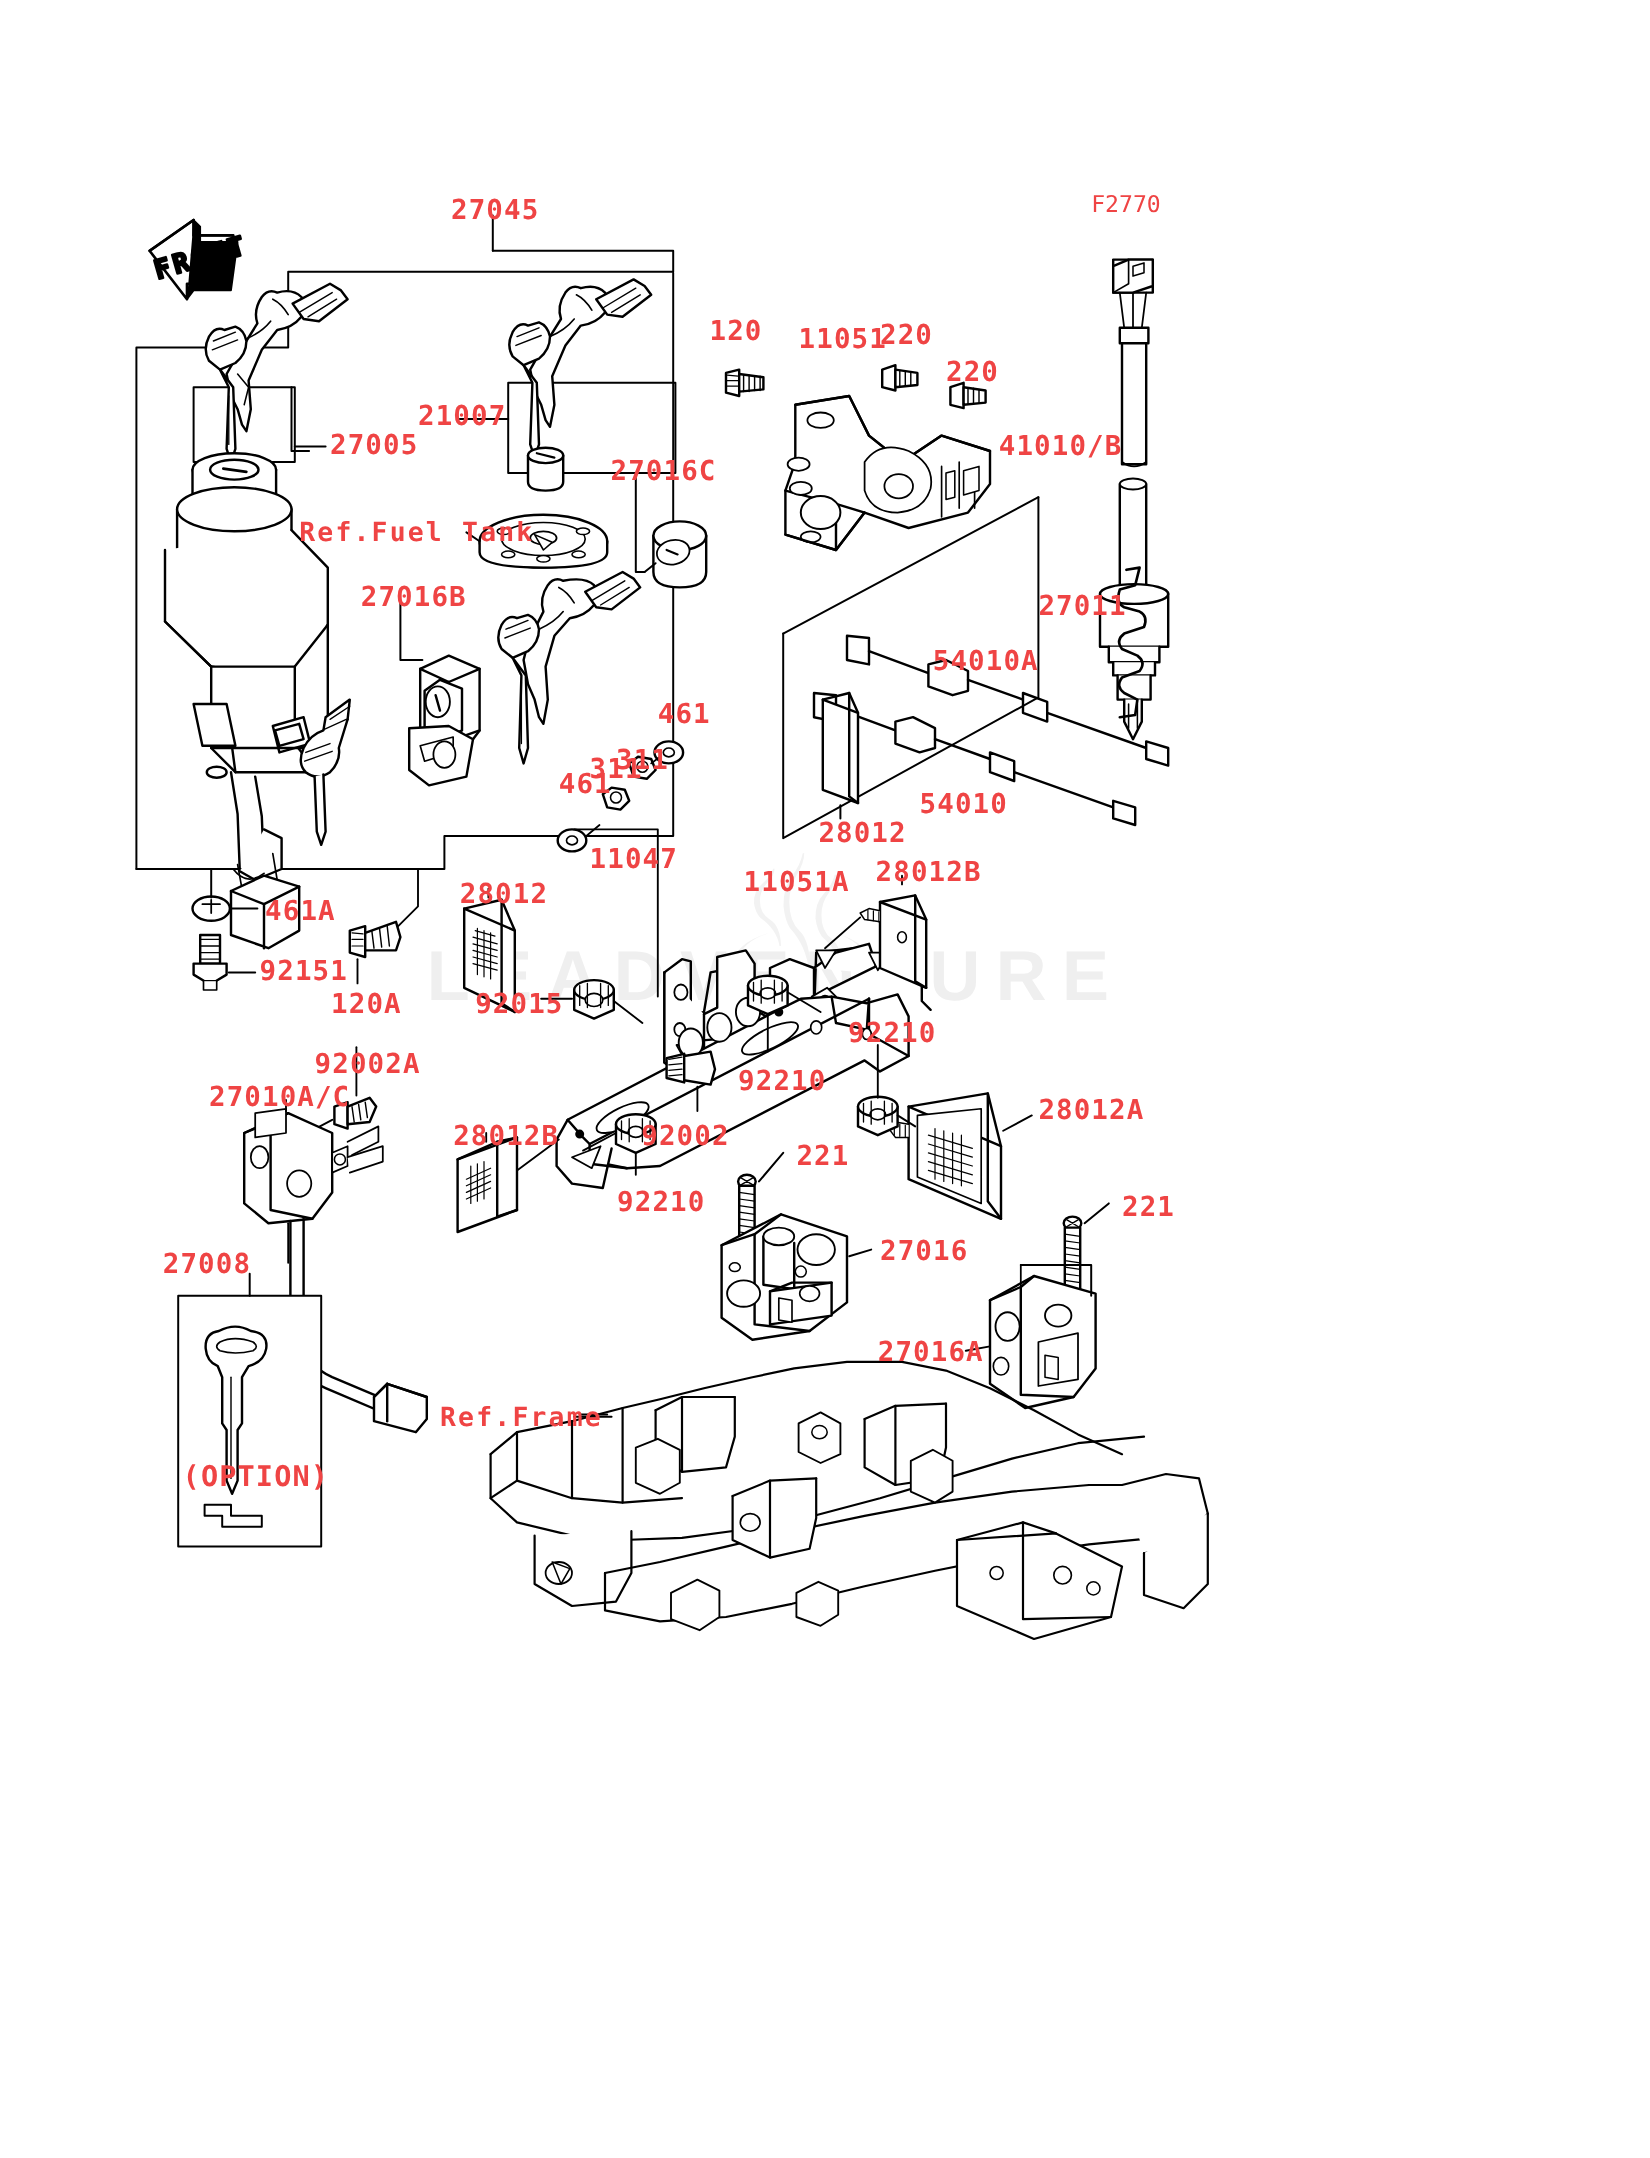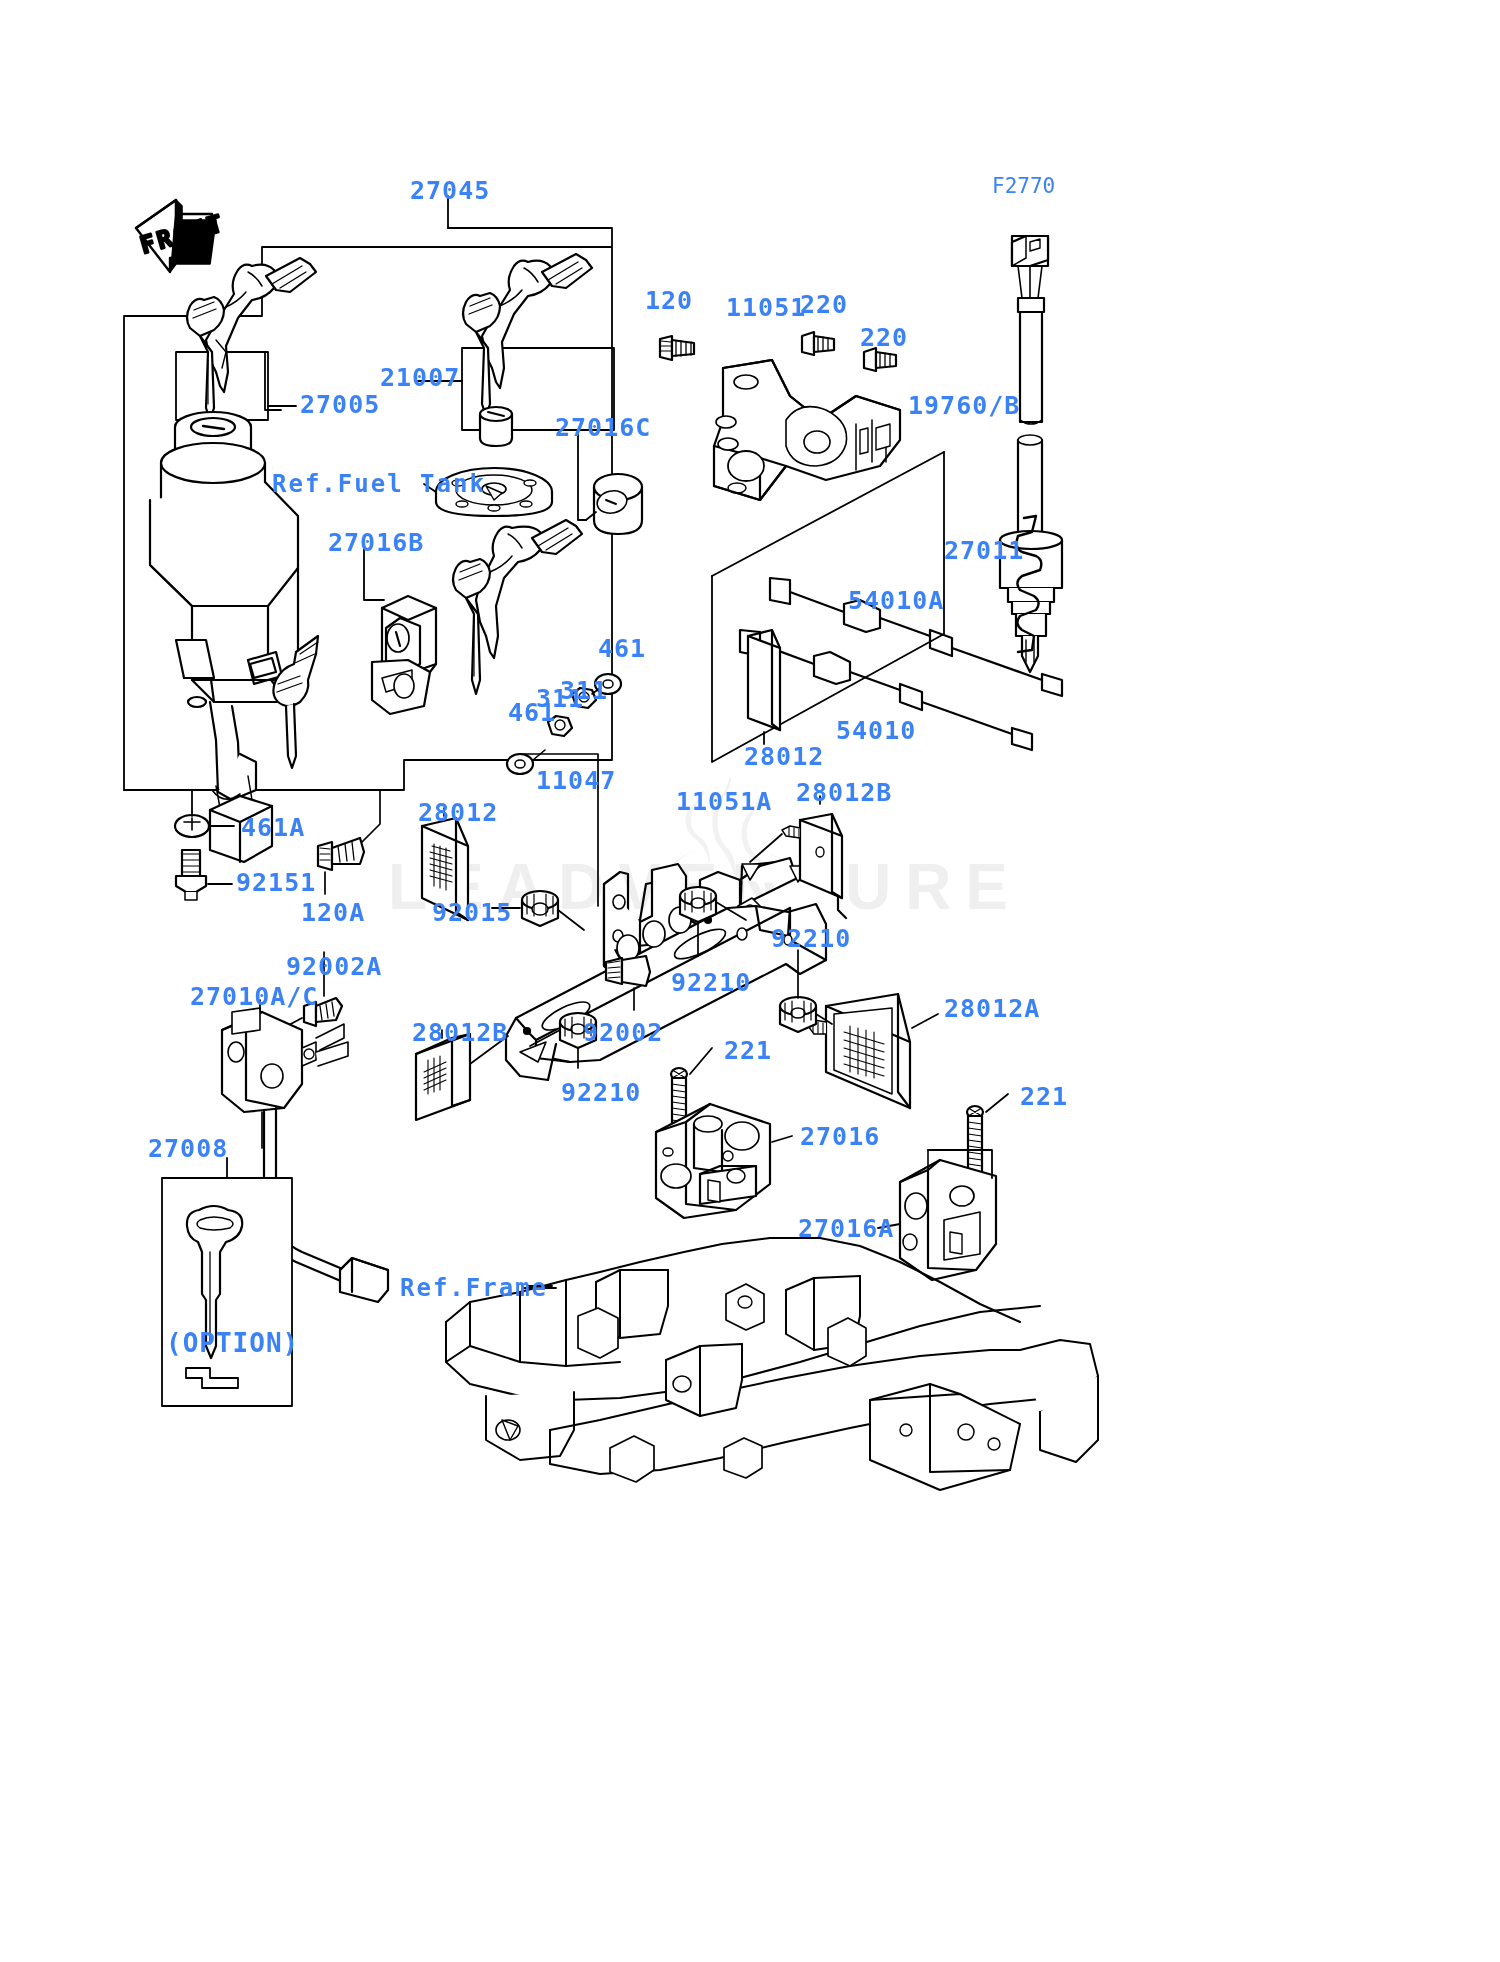--- a/index.html
+++ b/index.html
@@ -6,21 +6,21 @@
   body{
     width:1500px;height:1962px;position:relative;
     font-family:"DejaVu Sans Mono","Liberation Mono",monospace;
     color:#000;overflow:hidden;
   }
   #stage{position:absolute;inset:0;}
   svg.layer{position:absolute;left:0;top:0;width:1500px;height:1962px;overflow:visible;}
   .lbl{
     position:absolute;font-family:"DejaVu Sans Mono","Liberation Mono",monospace;
     font-weight:bold;font-size:25px;letter-spacing:1px;white-space:nowrap;
-    color:#3b82f6;line-height:1;
+    color:#ef4444;line-height:1;
   }
   .lbl.ref{font-weight:bold;font-size:24px;letter-spacing:2px;}
   .lbl.code{font-weight:normal;font-size:21px;letter-spacing:0px;}
   .footer{
     position:absolute;left:0;top:1900px;width:1500px;text-align:center;
     font-family:"DejaVu Sans Mono","Liberation Mono",monospace;
     font-size:21px;color:#000;letter-spacing:0.5px;
   }
   .wm{
     position:absolute;color:#efefef;font-family:"Liberation Sans",sans-serif;
@@ -613,21 +613,21 @@
   <div class="lbl code" style="left:992px;top:176px;">F2770</div>
 
   <div class="lbl" style="left:410px;top:178px;">27045</div>
   <div class="lbl" style="left:380px;top:365px;">21007</div>
   <div class="lbl" style="left:300px;top:392px;">27005</div>
   <div class="lbl" style="left:555px;top:415px;">27016C</div>
   <div class="lbl" style="left:645px;top:288px;">120</div>
   <div class="lbl" style="left:726px;top:295px;">11051</div>
   <div class="lbl" style="left:800px;top:292px;">220</div>
   <div class="lbl" style="left:860px;top:325px;">220</div>
-  <div class="lbl" style="left:908px;top:393px;">19760/B</div>
+  <div class="lbl" style="left:908px;top:393px;">41010/B</div>
   <div class="lbl" style="left:944px;top:538px;">27011</div>
   <div class="lbl" style="left:328px;top:530px;">27016B</div>
   <div class="lbl" style="left:848px;top:588px;">54010A</div>
   <div class="lbl" style="left:836px;top:718px;">54010</div>
   <div class="lbl" style="left:598px;top:636px;">461</div>
   <div class="lbl" style="left:560px;top:678px;">311</div>
   <div class="lbl" style="left:508px;top:700px;">461</div>
   <div class="lbl" style="left:536px;top:686px;">311</div>
   <div class="lbl" style="left:744px;top:744px;">28012</div>
   <div class="lbl" style="left:418px;top:800px;">28012</div>

